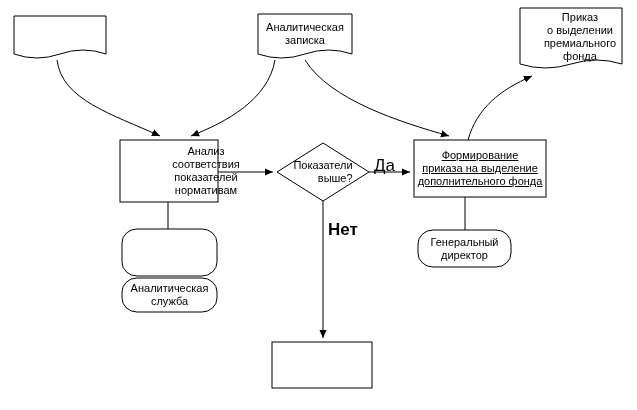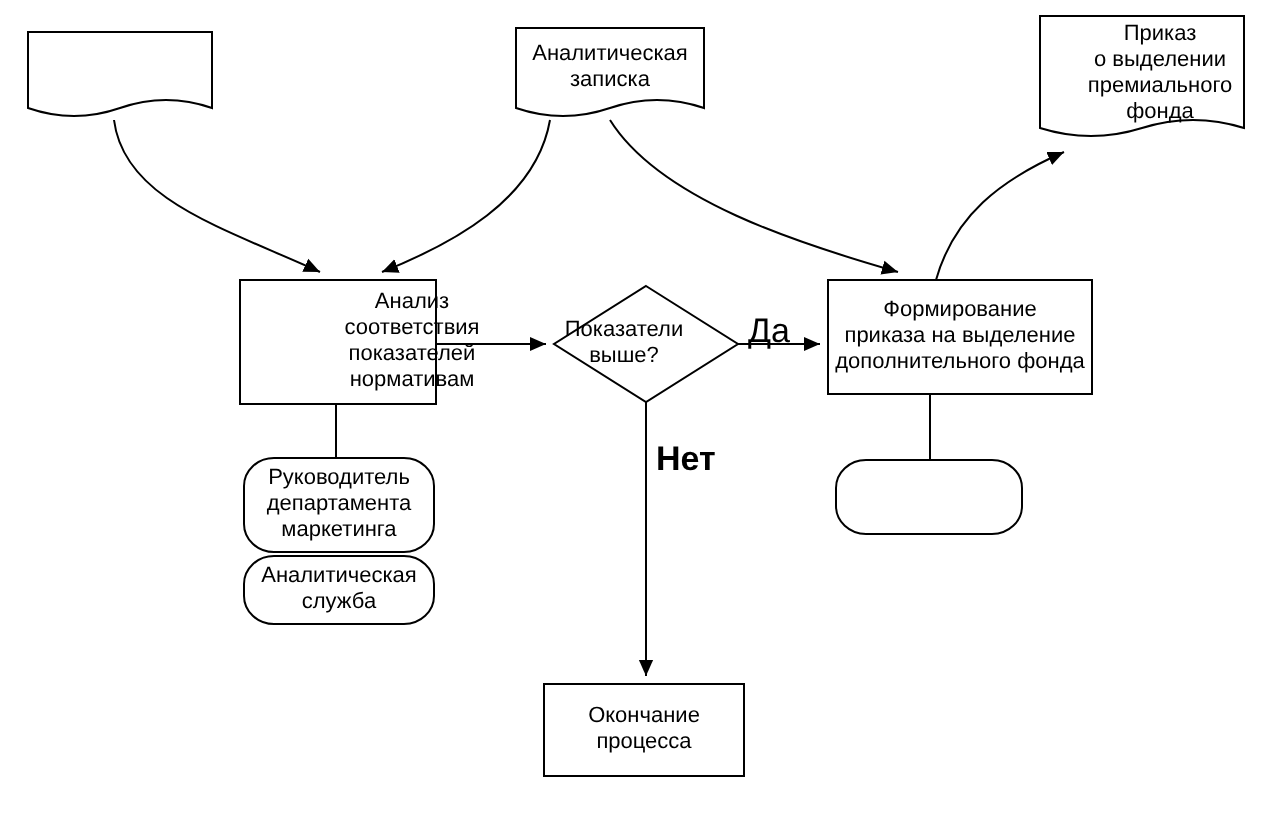--- a/index.html
+++ b/index.html
@@ -84,35 +84,32 @@
   <div class="label" style="left:520px; top:8px; width:120px; height:58px;">Приказ
 о выделении
 премиального
 фонда</div>
 
   <div class="label" style="left:120px; top:140px; width:100px; height:62px;margin-left:36px;">Анализ
 соответствия
 показателей
 нормативам</div>
 
-  <div class="label" style="left:266px; top:143px; width:92px; height:58px;">Показатели
+  <div class="label" style="left:277px; top:143px; width:92px; height:58px;text-align:right;">Показатели
 выше?</div>
 
-  <div class="label" style="left:414px; top:140px; width:132px; height:57px;">Формирование
+  <div class="label" style="left:414px; top:140px; width:132px; height:57px;text-decoration:underline;">Формирование
 приказа на выделение
 дополнительного фонда</div>
 
-  <div class="label" style="left:122px; top:229px; width:95px; height:47px;">Руководитель
-департамента
-маркетинга</div>
 
   <div class="label" style="left:122px; top:278px; width:95px; height:34px;">Аналитическая
 служба</div>
 
+  <div class="label" style="left:418px; top:230px; width:93px; height:37px;">Генеральный
+директор</div>
 
-  <div class="label" style="left:272px; top:342px; width:100px; height:46px;">Окончание
-процесса</div>
 
   <div class="edge-label" style="left:374px; top:156px;">Да</div>
 
   <div class="edge-label" style="left:328px; top:220px;font-weight:bold;">Нет</div>
 
 </div>
 
 </body></html>

